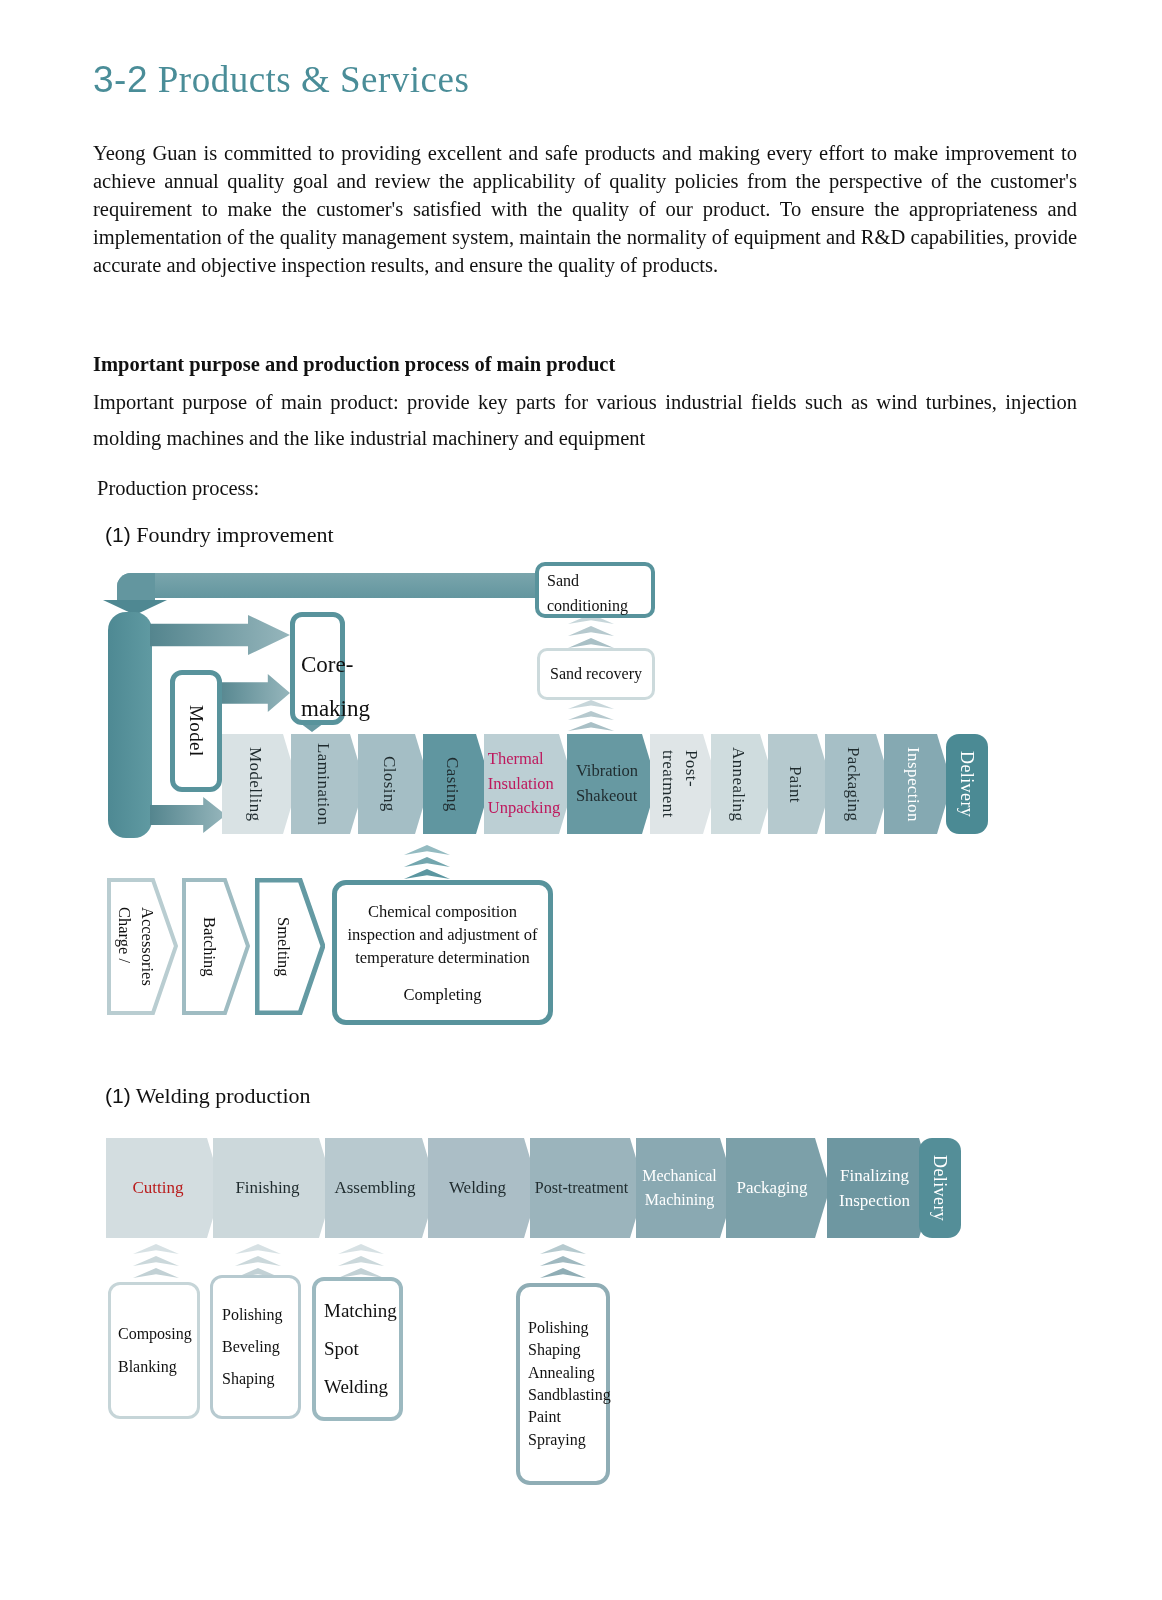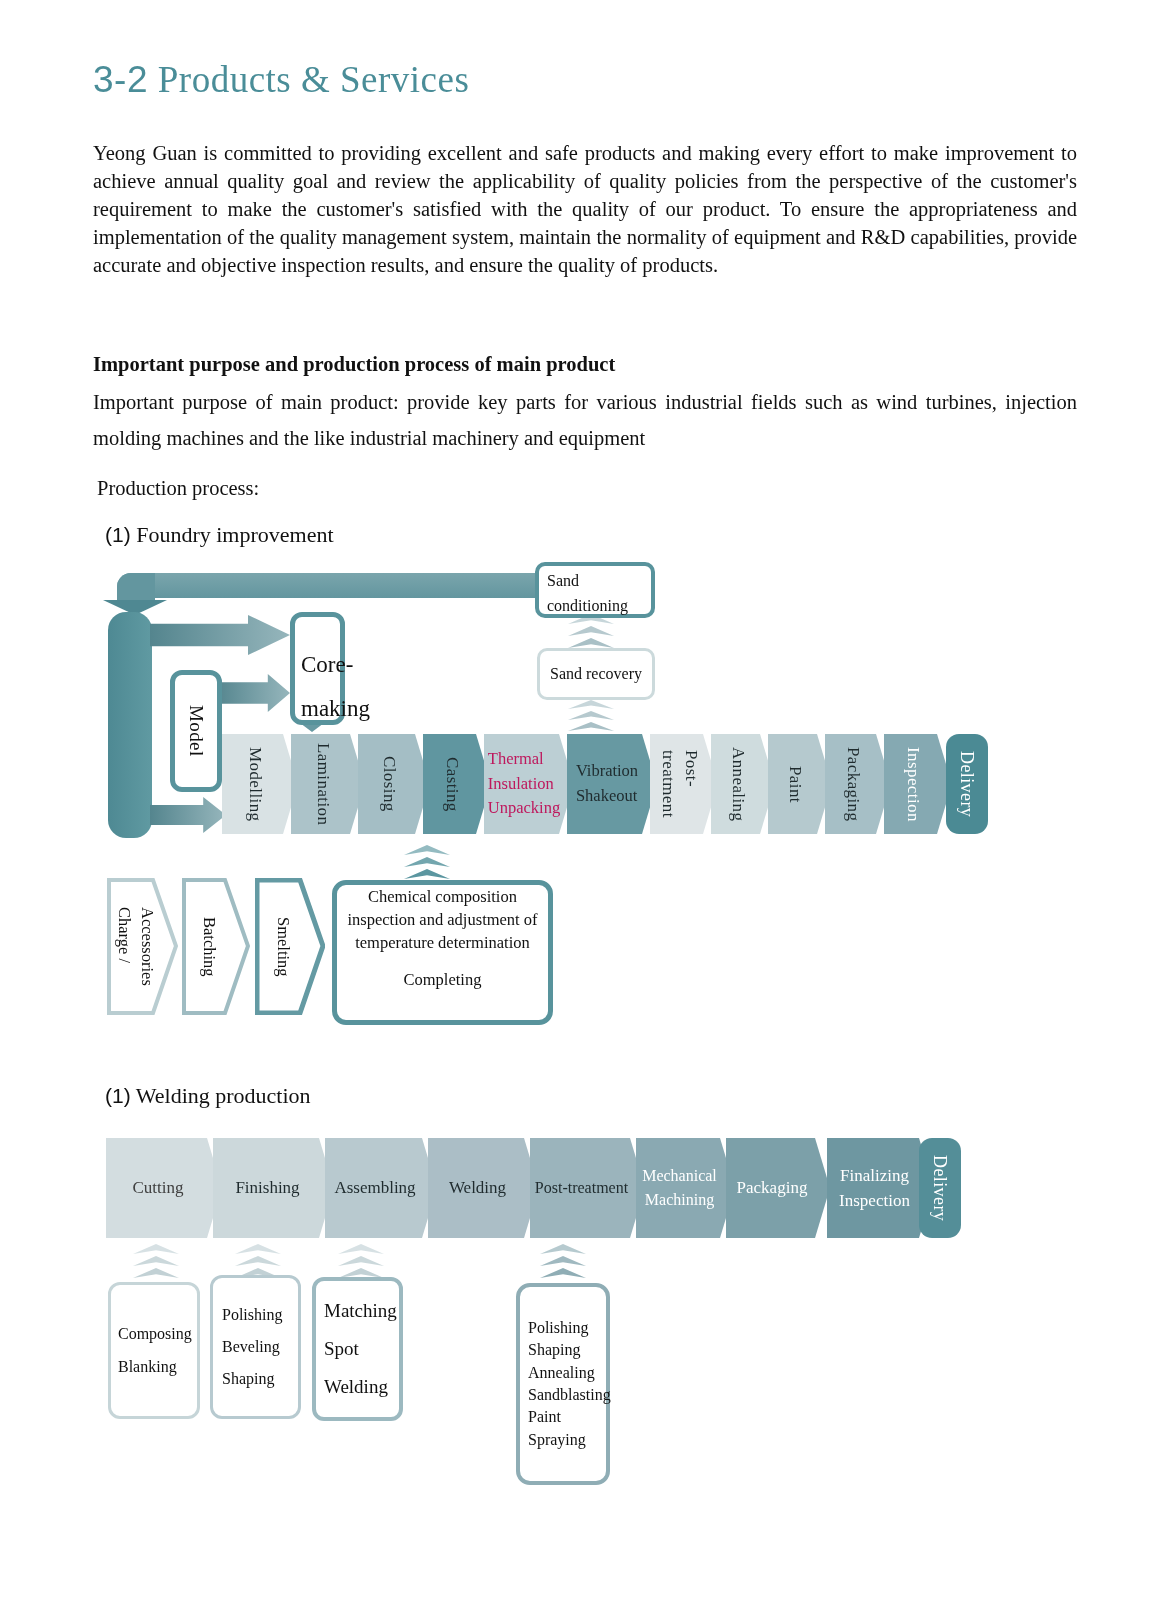--- a/index.html
+++ b/index.html
@@ -168,32 +168,32 @@
     <span class="blbl">Batching</span>
   </div>
   <div class="bchev" style="left:255px;top:878px;width:70px;height:137px;">
     <svg width="70" height="137">
       <polygon points="2,2 45,2 68,68 45,135 2,135" fill="#ffffff" stroke-width="5" stroke="#649aa3"></polygon>
       </svg>
     <span class="blbl">Smelting</span>
   </div>
 
   <div class="obox" style="left:332px;top:880px;width:211px;height:135px;border-width:5px;border-radius:14px;
-       display:flex;flex-direction:column;align-items:center;justify-content:flex-start;text-align:center;">
+       display:flex;flex-direction:column;align-items:center;justify-content:center;text-align:center;">
     <div style="white-space:pre-line;font-size:16.5px;line-height:1.4;">Chemical composition
 inspection and adjustment of
 temperature determination</div>
     <div style="font-size:16.5px;margin-top:16px;">Completing</div>
   </div>
 
   <div class="abs diag-h" style="left:105px;top:1083px;"><span class="num">(1)</span>
       <span>Welding production</span></div>
 
   <div class="row2">
-    <div class="chev" style="left: 106px; width: 104px; background: rgb(211, 221, 224); color: #404040;">
+    <div class="chev" style="left: 106px; width: 104px; background: rgb(211, 221, 224); color: #b91c1c;">
       <span class="hlblc">Cutting</span>
       </div>
     <div class="chev" style="left: 213px; width: 109px; background: rgb(204, 216, 219); color: rgb(31, 43, 46);">
       <span class="hlblc">Finishing</span>
       </div>
     <div class="chev" style="left: 325px; width: 100px; background: rgb(184, 201, 207); color: rgb(31, 43, 46);">
       <span class="hlblc">Assembling</span>
       </div>
     <div class="chev" style="left: 428px; width: 99px; background: rgb(171, 190, 198); color: rgb(31, 43, 46);">
       <span class="hlblc">Welding</span>

